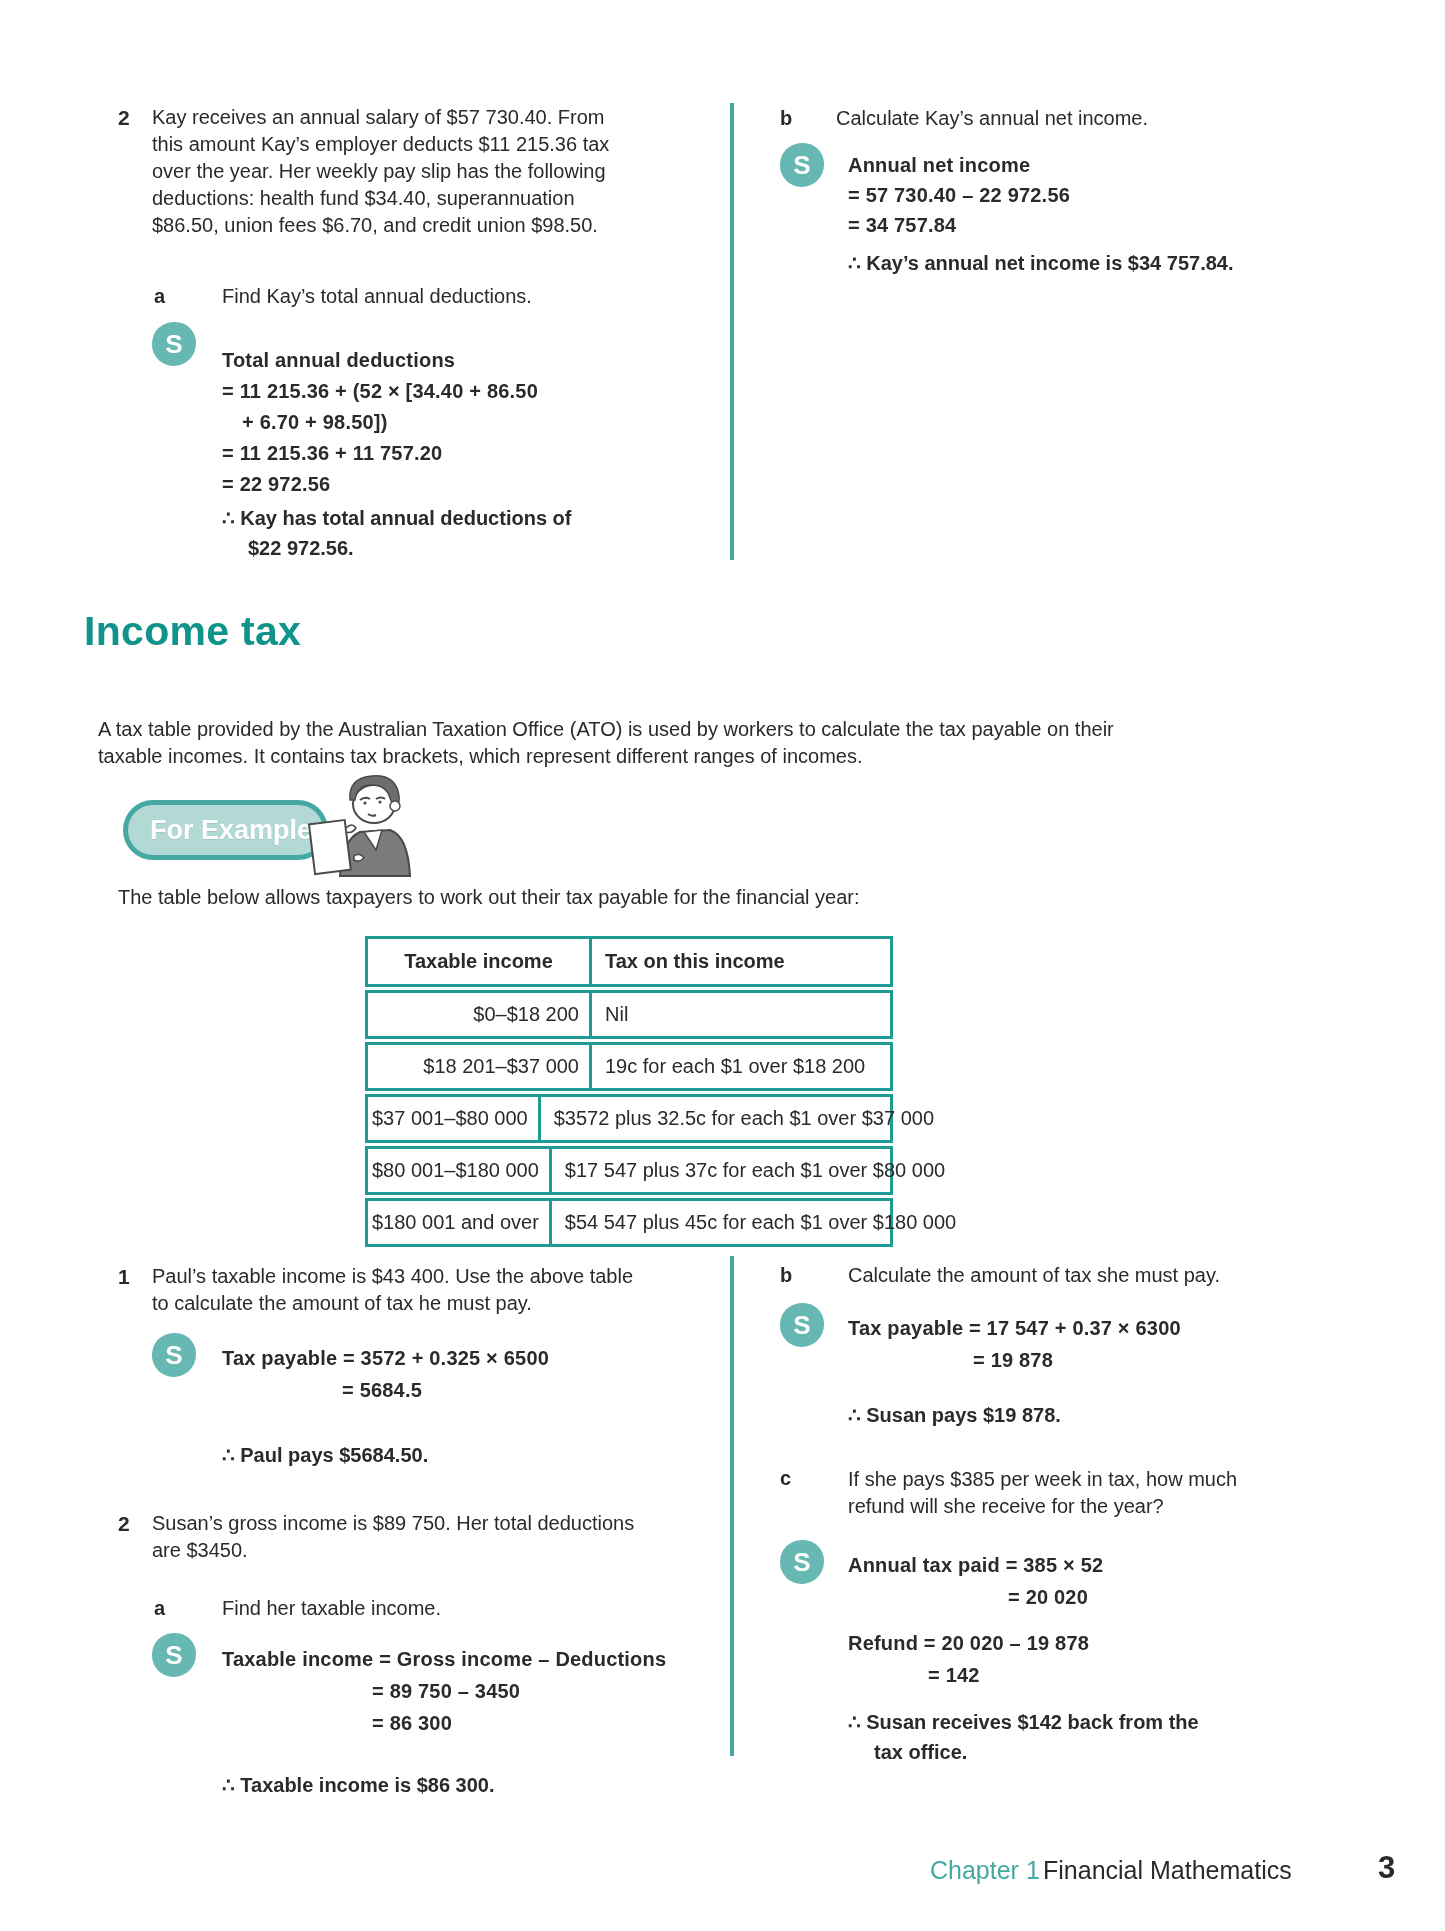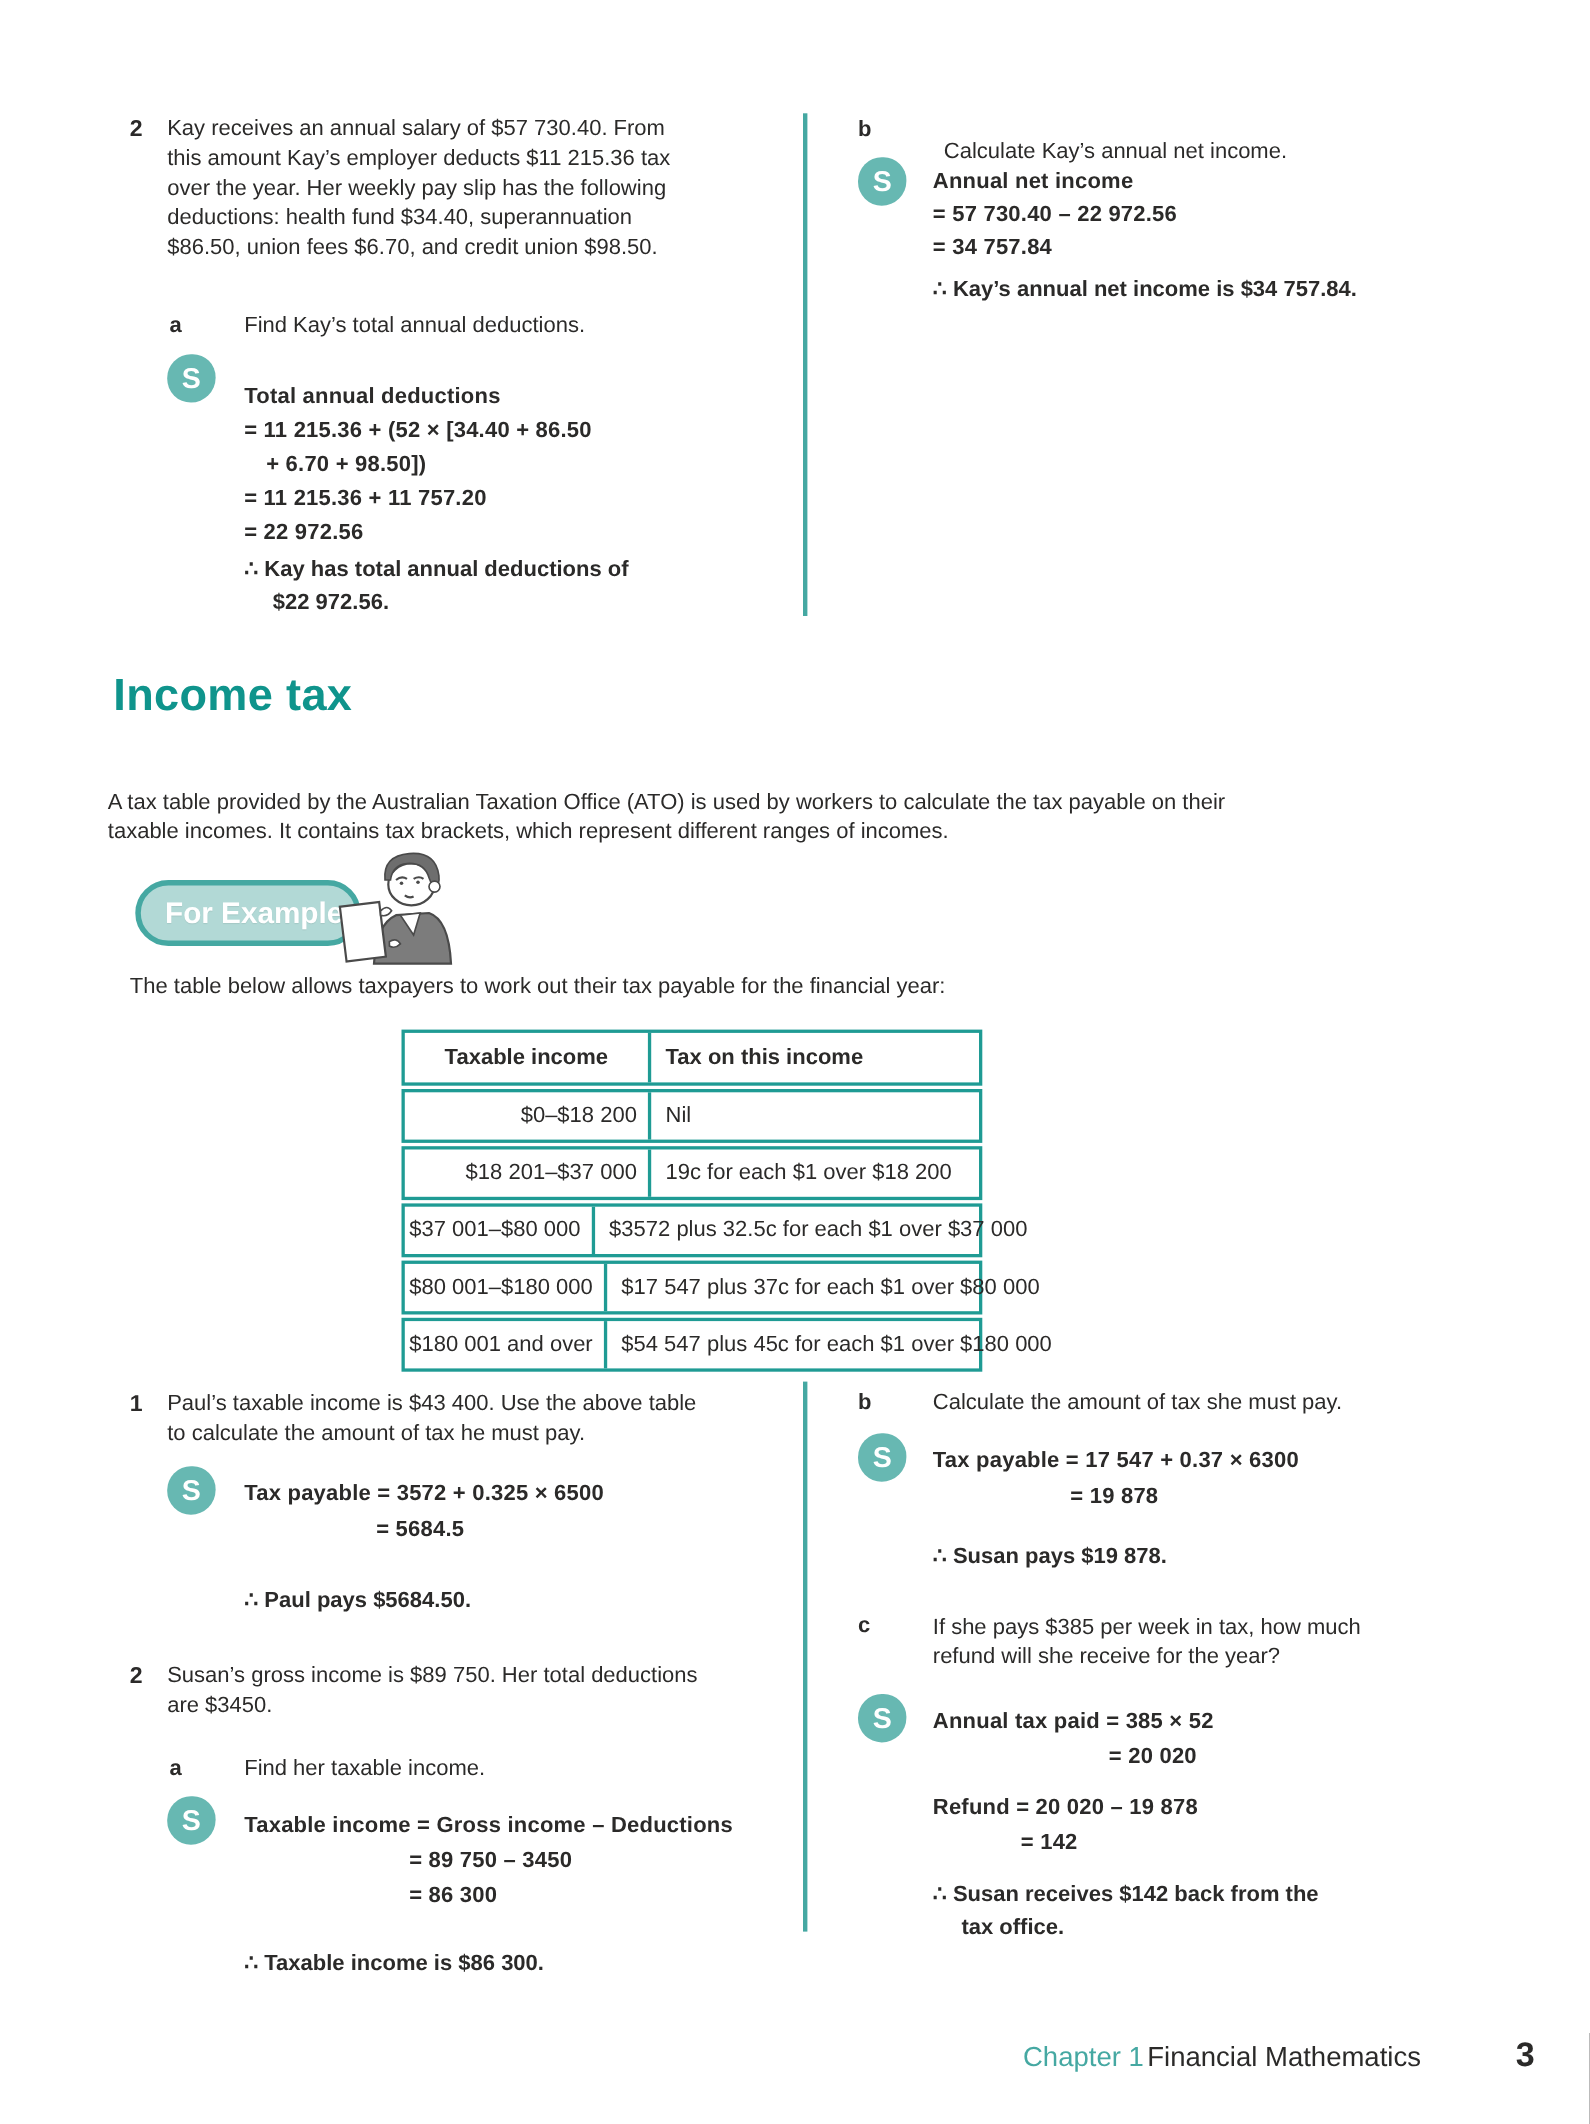--- a/index.html
+++ b/index.html
@@ -104,35 +104,35 @@
     <div class="line">= 22 972.56</div>
   </div>
   <div class="abs conc" style="left:222px;top:503px;">
     <div class="line">∴ Kay has total annual deductions of</div>
     <div class="line ind26">$22 972.56.</div>
   </div>
 
   <div class="divider" style="left:730px;top:103px;height:457px;"></div>
 
   <div class="abs plabel" style="left:780px;top:106px;">b</div>
-  <div class="abs ptext" style="left:858px;top:106px;margin-top:20px;">Calculate Kay’s annual net income.</div>
+  <div class="abs ptext" style="left:836px;top:106px;">Calculate Kay’s annual net income.</div>
 
   <div class="s-badge" style="left:780px;top:143px;">
     <span>S</span>
   </div>
   <div class="abs sol" style="left:848px;top:150px;line-height:30px;">
     <div class="line">Annual net income</div>
     <div class="line">= 57 730.40 – 22 972.56</div>
     <div class="line">= 34 757.84</div>
   </div>
   <div class="abs conc" style="left:848px;top:248px;">
     <div class="line">∴ Kay’s annual net income is $34 757.84.</div>
   </div>
 
-  <div class="abs" id="heading" style="left:103px;top:608px;">Income tax</div>
+  <div class="abs" id="heading" style="left:84px;top:608px;">Income tax</div>
 
   <div class="abs" id="intro-para" style="left:98px;top:716px;">
     <div class="line">A tax table provided by the Australian Taxation Office (ATO) is used by workers to calculate the tax payable on their</div>
     <div class="line"><span>taxable incomes. It contains </span><span class="it">tax brackets</span><span>, which represent different ranges of incomes.</span></div>
   </div>
 
   <div class="abs" id="for-example-pill">
     <span>For Example</span>
   </div>
   <svg class="abs" style="left:302px;top:770px;" width="112" height="108" viewBox="0 0 112 108">

